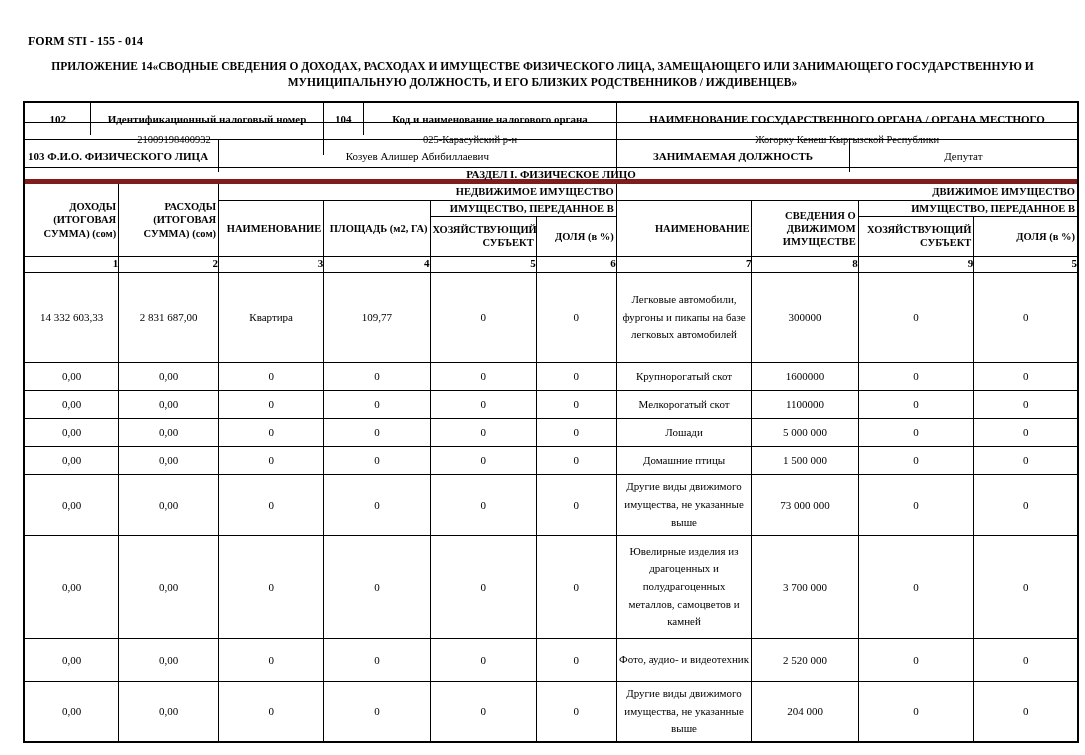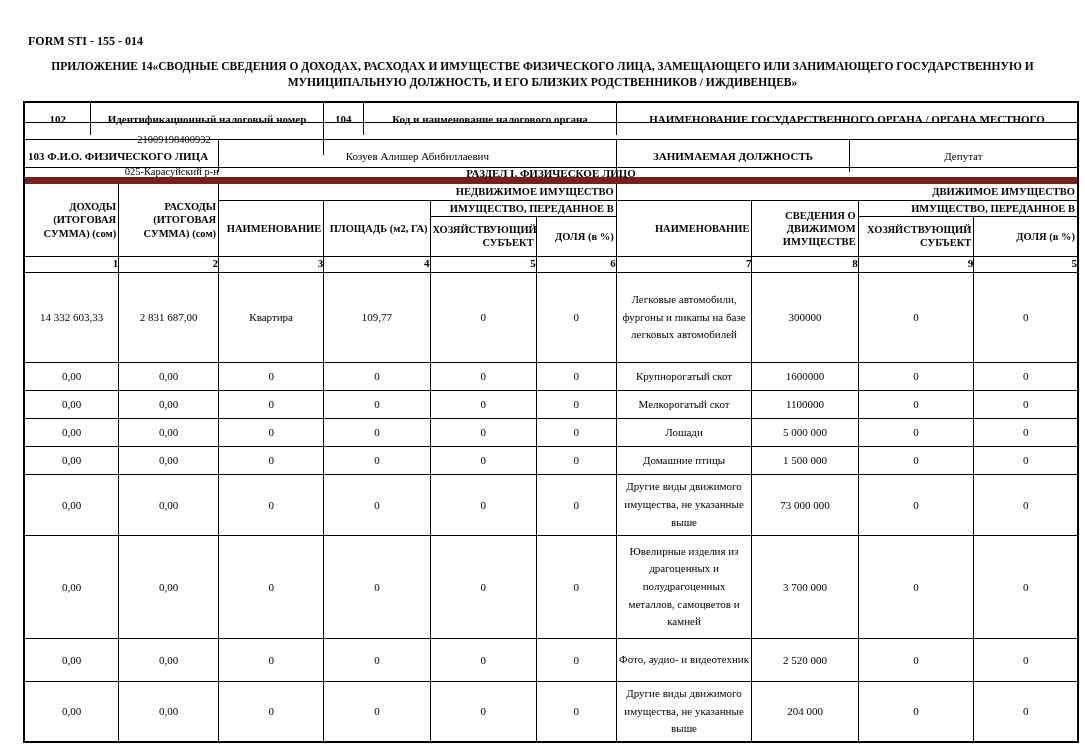--- a/index.html
+++ b/index.html
@@ -28,24 +28,24 @@
   .irow { display: flex; border-bottom: 1px solid #000; }
   .icell {
     border-right: 1px solid #000;
     display: flex; align-items: center; justify-content: center;
     text-align: center; font-size: 10.5px; padding: 16px 3px;
     overflow: hidden;
   }
   .icell:last-child { border-right: none; }
   .bold { font-weight: bold; }
   .left { justify-content: flex-start; text-align: left; }
-  .rowA { height: 20px; } .rowB { height: 17px; flex-direction: column; } .rowC { height: 28px; }
+  .rowA { height: 20px; } .rowB { height: 17px; } .rowC { height: 28px; }
   .rowA .icell, .rowC .icell { font-size: 11px; }
   .section-row {
-    height: 16px; border-bottom: 7px solid #7f1d1d;
+    height: 16px; border-bottom: 5px solid #7f1d1d;
     display: flex; align-items: center; justify-content: center;
     font-weight: bold; font-size: 11px;
   }
   
   table.data {
     width: 100%; border-collapse: collapse; table-layout: fixed;
     border: hidden;
   }
   table.data th, table.data td {
     border: 1px solid #000;
@@ -85,20 +85,21 @@
     <div class="icell bold" style="width:6.3%">102</div>
     <div class="icell bold" style="width:22.1%">Идентификационный налоговый номер</div>
     <div class="icell bold" style="width:3.8%">104</div>
     <div class="icell bold" style="width:24.1%">Код и наименование налогового органа</div>
     <div class="icell bold" style="width:43.7%">НАИМЕНОВАНИЕ ГОСУДАРСТВЕННОГО ОРГАНА / ОРГАНА МЕСТНОГО</div>
   </div>
 
   <div class="irow rowB">
     <div class="icell" style="width:28.4%">21009198400932</div>
     <div class="icell" style="width:27.9%">025-Карасуйский р-н</div>
+    <div class="icell" style="width:43.7%">Жогорку Кенеш Кыргызской Республики</div>
   </div>
 
   <div class="irow rowC">
     <div class="icell bold left" style="width:18.4%">103 Ф.И.О. ФИЗИЧЕСКОГО ЛИЦА</div>
     <div class="icell" style="width:37.9%">Козуев Алишер Абибиллаевич</div>
     <div class="icell bold" style="width:22.1%">ЗАНИМАЕМАЯ ДОЛЖНОСТЬ</div>
     <div class="icell" style="width:21.6%">Депутат</div>
   </div>
 
   <div class="section-row">РАЗДЕЛ I. ФИЗИЧЕСКОЕ ЛИЦО</div>

